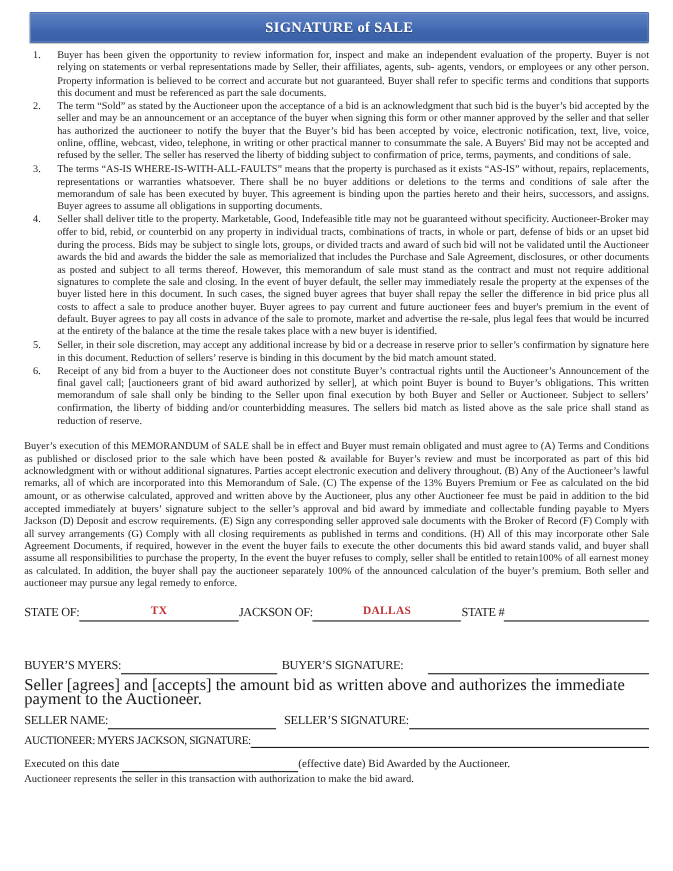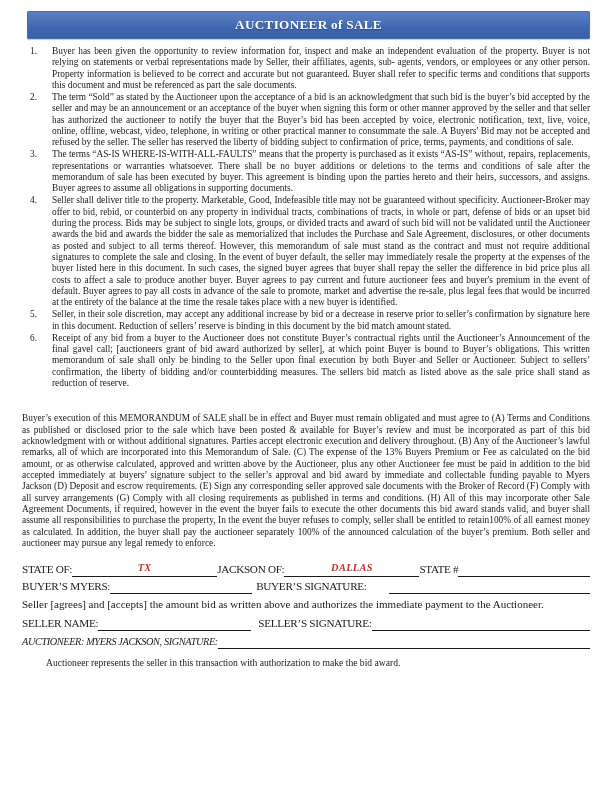--- a/index.html
+++ b/index.html
@@ -71,21 +71,21 @@
     top: 0;
     width: 16px;
     font-size: 9.35px;
     line-height: 11.35px;
     text-align: left;
   }
   .para {
     font-size: 9.35px;
     line-height: 11.35px;
     text-align: justify;
-    margin: 24px 0 0 0;
+    margin: 12px 0 0 0;
     padding: 0 0 0 0;
   }
 
   
   .form-section {
     padding: 0 22px 0 22px;
     margin-top: 13px;
     font-size: 11.2px;
   }
   .form-row {
@@ -109,58 +109,57 @@
   .fline.grow { flex: 1 1 auto; }
   .fill {
     position: absolute;
     left: 0; right: 0;
     bottom: 1px;
     text-align: center;
     font-size: 10.4px;
     font-weight: bold;
     letter-spacing: 0.3px;
   }
-  .fill.red { color: #bf3131; font-style: italic; }
+  .fill.red { color: #bf3131; }
 
   .note {
-    font-size: 11px;
+    font-size: 15px;
     line-height: 13px;
     margin: 4px 0 5px 0;
   }
   .closing {
     font-size: 10.1px;
     line-height: 13.4px;
     margin-top: 7px;
   }
-  .closing .l2 { font-size: 9.6px; margin-left: 24px; }
+  .closing .l2 { font-size: 9.6px; }
   .inline-line {
     display: inline-block;
     border-bottom: 1px solid #1a1a1a;
     height: 11px;
     vertical-align: bottom;
   }
   .auc-row {
     display: flex;
-    align-items: flex-end;
+    align-items: flex-start;
     white-space: nowrap;
     margin-bottom: 3px;
     margin-top: 3px;
     line-height: 15px;
-    font-style: italic;
   }
   .cond { letter-spacing: -0.3px; }
 </style>
 </head>
 <body>
 
 <div class="page">
 
   <div class="banner-wrap">
     <div class="banner">
-      <span class="banner-title">AUCTIONEER of SALE</span>
+      <span class="banner-title">SIGNATURE of SALE</span>
     </div>
   </div>
 
   <div class="body-wrap">
     <ol class="terms">
       <li>
         <span class="num">1.</span>
         <span>Buyer has been given the opportunity to review information for, inspect and make an independent evaluation of the property. Buyer is not relying on statements or verbal representations made by Seller, their affiliates, agents, sub- agents, vendors, or employees or any other person. Property information is believed to be correct and accurate but not guaranteed. Buyer shall refer to specific terms and conditions that supports this document and must be referenced as part the sale documents.</span>
       </li>
       <li>
@@ -203,21 +202,21 @@
       <span class="fline grow">
         <span class="fill"></span>
       </span>
     </div>
 
     <div class="form-row">
       <span class="flabel cond">BUYER’S MYERS:</span>
       <span class="fline" style="width:142px;">
         <span class="fill"></span>
       </span>
-      <span class="flabel cond" style="padding-left:4px;">BUYER’S SIGNATURE:</span>
+      <span class="flabel cond" style="padding-left:4px;margin-top:31px;">BUYER’S SIGNATURE:</span>
       <span class="fline grow" style="margin-left:22px;">
         <span class="fill"></span>
       </span>
     </div>
 
     <div class="note">Seller [agrees] and [accepts] the amount bid as written above and authorizes the immediate payment to the Auctioneer.</div>
 
     <div class="form-row">
       <span class="flabel cond">SELLER NAME:</span>
       <span class="fline" style="width:153px;">
@@ -230,17 +229,23 @@
     </div>
 
     <div class="auc-row">
       <span class="flabel cond" style="font-size:10.3px;letter-spacing:-0.4px;">AUCTIONEER:  MYERS JACKSON, SIGNATURE:</span>
       <span class="fline grow">
         <span class="fill"></span>
       </span>
     </div>
 
     <div class="closing">
+      <div>
+        <span>Executed on this date</span>
+        <span class="inline-line" style="width:160px;">
+          <span></span>
+        </span><span>(effective date) Bid Awarded by the Auctioneer.</span>
+      </div>
       <div class="l2">Auctioneer represents the seller in this transaction  with authorization to make the bid award.</div>
     </div>
 
   </div>
 </div>
 
 </body></html>

